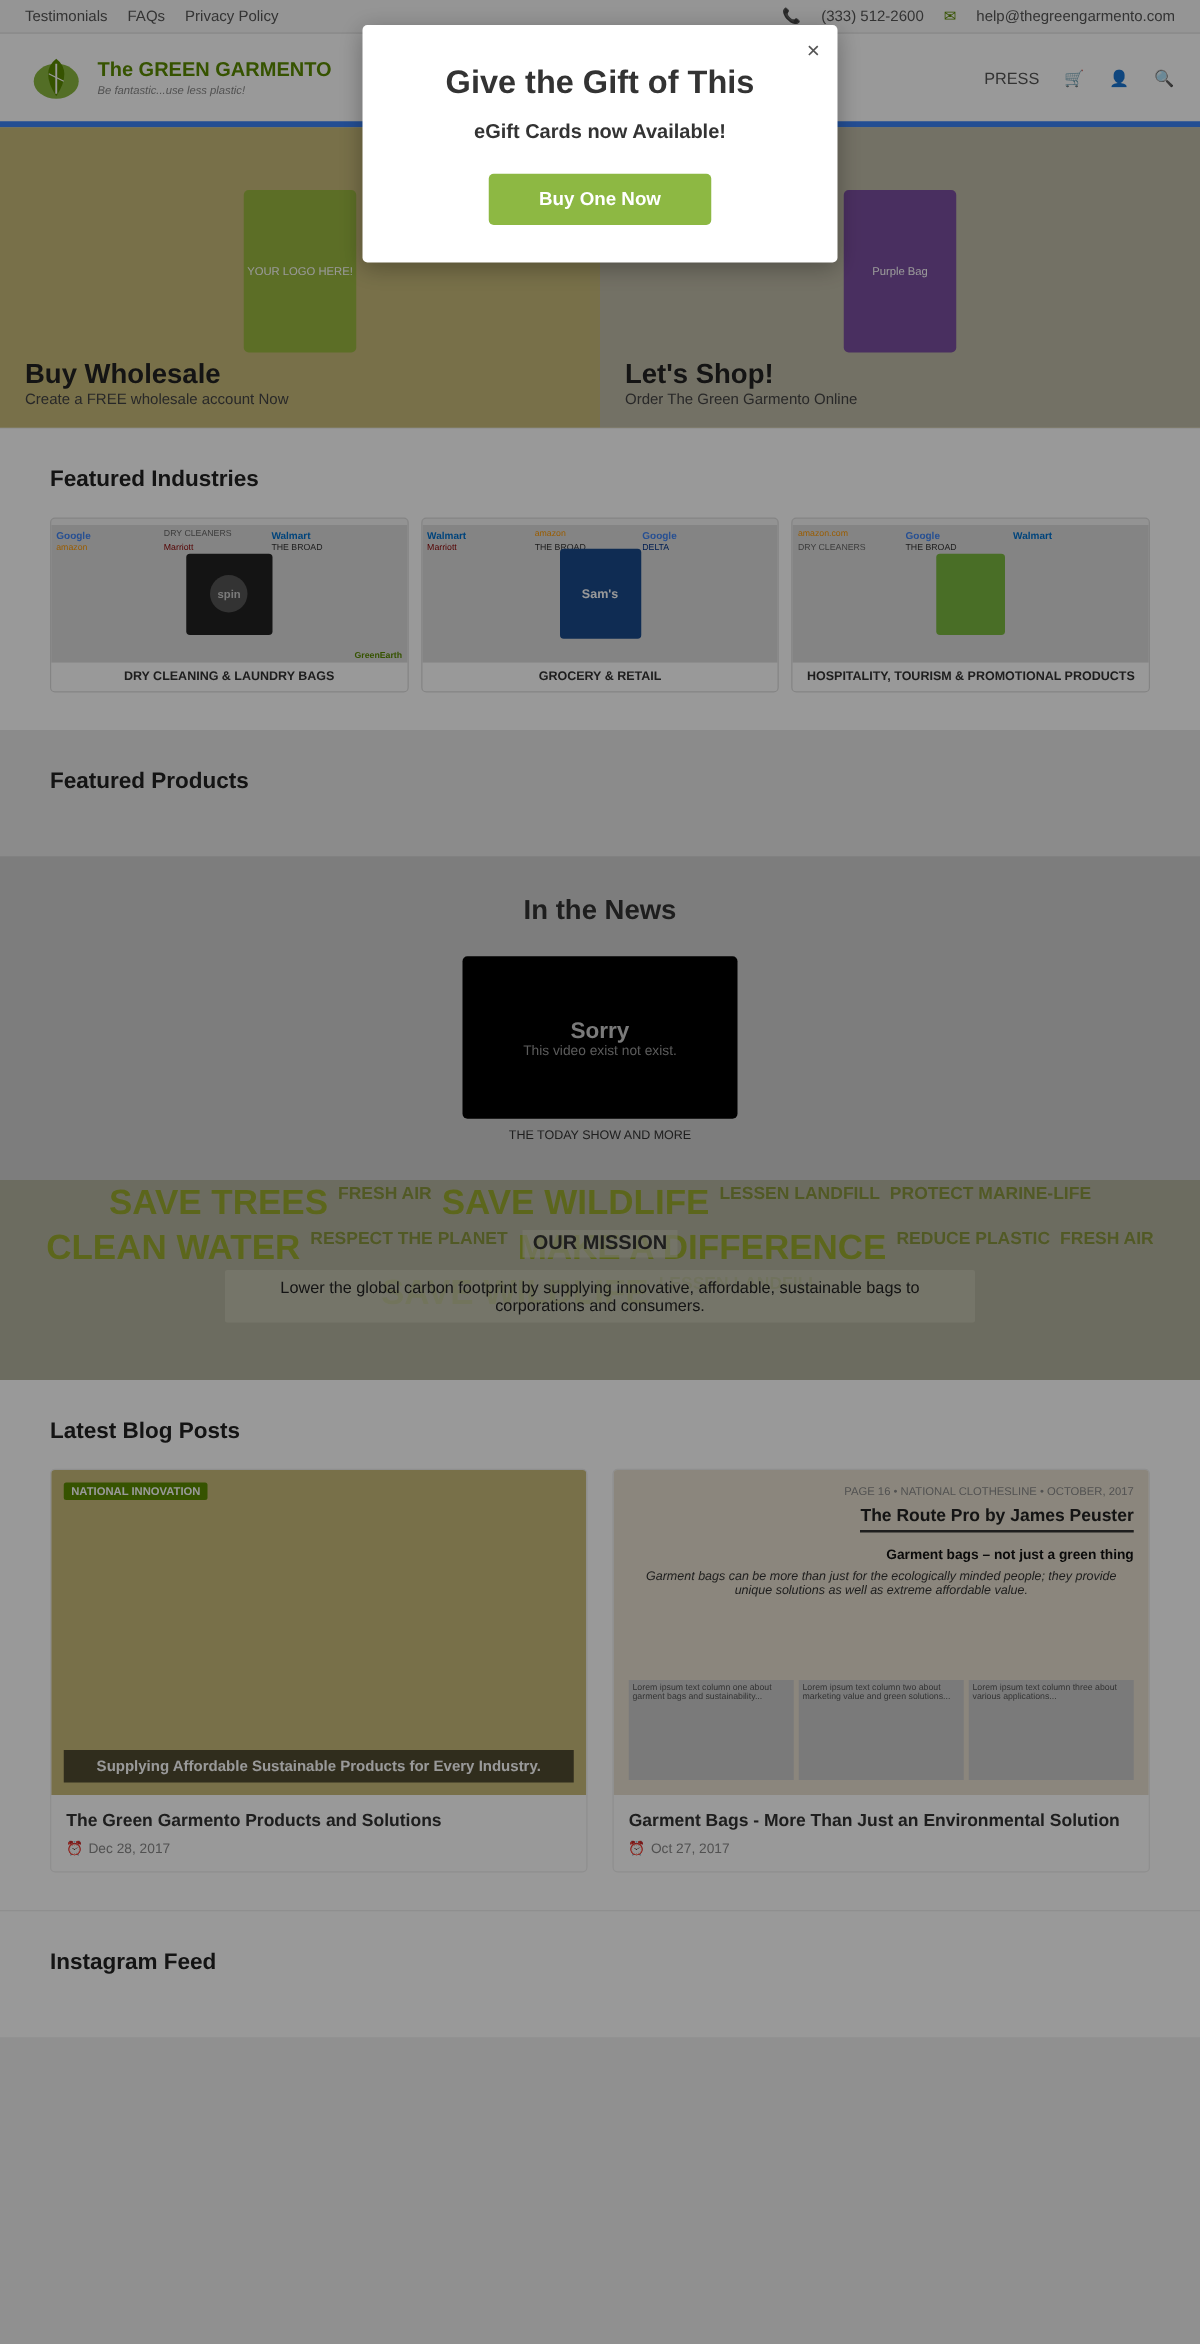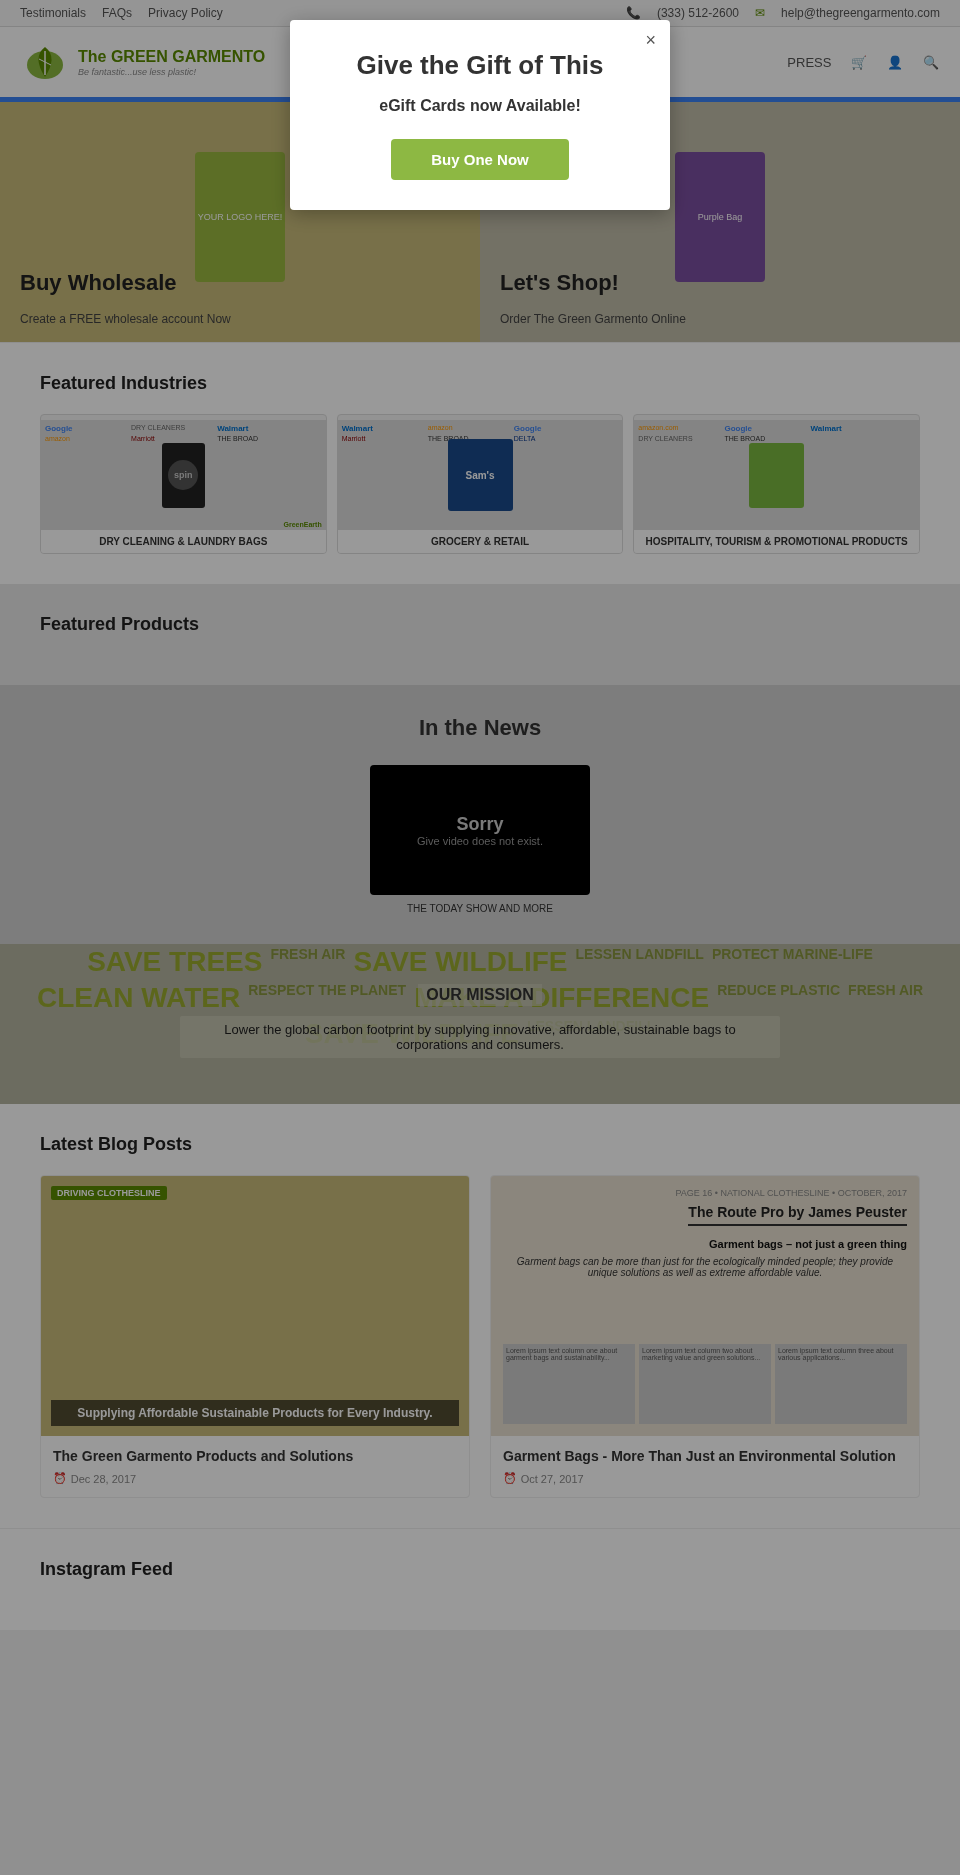--- a/index.html
+++ b/index.html
@@ -49,21 +49,21 @@
       padding: 16px 20px;
       position: relative;
       overflow: hidden;
     }
     .hero-half:first-child { background: #c8bb7a; }
     .hero-half:last-child { background: #c0bca8; }
     .hero-title {
       font-size: 22px;
       font-weight: bold;
       color: #222;
-      margin-bottom: 16px;
+      margin-bottom: 0;
     }
     .hero-sub { font-size: 12px; color: #444; }
     .hero-figure {
       position: absolute;
       bottom: 60px;
       left: 50%;
       transform: translateX(-50%);
       width: 90px;
       height: 130px;
       background: #9ab840;
@@ -382,21 +382,21 @@
     <div class="industry-card">
       <div class="industry-img">
         <div class="industry-logo-grid">
           <span style="font-size:8px;color:#4285f4;font-weight:bold;">Google</span>
           <span style="font-size:7px;color:#666;">DRY CLEANERS</span>
           <span style="font-size:8px;color:#0071ce;font-weight:bold;">Walmart</span>
           <span style="font-size:7px;color:#ff9900;">amazon</span>
           <span style="font-size:7px;color:#8b0000;">Marriott</span>
           <span style="font-size:7px;color:#333;">THE BROAD</span>
         </div>
-        <div style="width:43px;height:65px;background:#222;border-radius:3px;margin:12px auto;position:relative;z-index:1;display:flex;align-items:center;justify-content:center;">
+        <div style="width:69px;height:65px;background:#222;border-radius:3px;margin:12px auto;position:relative;z-index:1;display:flex;align-items:center;justify-content:center;">
           <div style="width:30px;height:30px;background:#555;border-radius:50%;display:flex;align-items:center;justify-content:center;">
             <span style="color:#ccc;font-size:9px;font-weight:bold;">spin</span>
           </div>
         </div>
         <div style="position:absolute;bottom:2px;right:4px;font-size:7px;color:#5a8a00;font-weight:bold;">GreenEarth</div>
       </div>
       <div class="industry-label">DRY CLEANING &amp; LAUNDRY BAGS</div>
     </div>
 
     <div class="industry-card">
@@ -437,21 +437,21 @@
   <div class="section-title">Featured Products</div>
 </div>
 
 <div class="news-section">
   <div class="news-title">In the News</div>
   <div class="news-grid">
 
     <div class="news-card">
       <div class="video-box">
         <div class="video-sorry">Sorry</div>
-        <div class="video-sub">Give video does not exist.</div>
+        <div class="video-sub">This video exist not exist.</div>
       </div>
       <div class="news-label">THE TODAY SHOW AND MORE</div>
     </div>
 
 
   </div>
 </div>
 
 <div class="mission-section">
   <div class="mission-word-cloud">
@@ -473,21 +473,21 @@
     <p class="mission-text">Lower the global carbon footprint by supplying innovative, affordable, sustainable bags to corporations and consumers.</p>
   </div>
 </div>
 
 <div class="blog-section">
   <div class="section-title">Latest Blog Posts</div>
   <div class="blog-grid">
 
     <div class="blog-card">
       <div class="blog-img">
-        <div class="blog-img-tag">DRIVING CLOTHESLINE</div>
+        <div class="blog-img-tag">NATIONAL INNOVATION</div>
         <div class="blog-img-label">Supplying Affordable Sustainable Products for Every Industry.</div>
       </div>
       <div class="blog-content">
         <div class="blog-card-title">The Green Garmento Products and Solutions</div>
         <div class="blog-date">
           <span>⏰</span>
           <span>Dec 28, 2017</span>
         </div>
       </div>
     </div>

